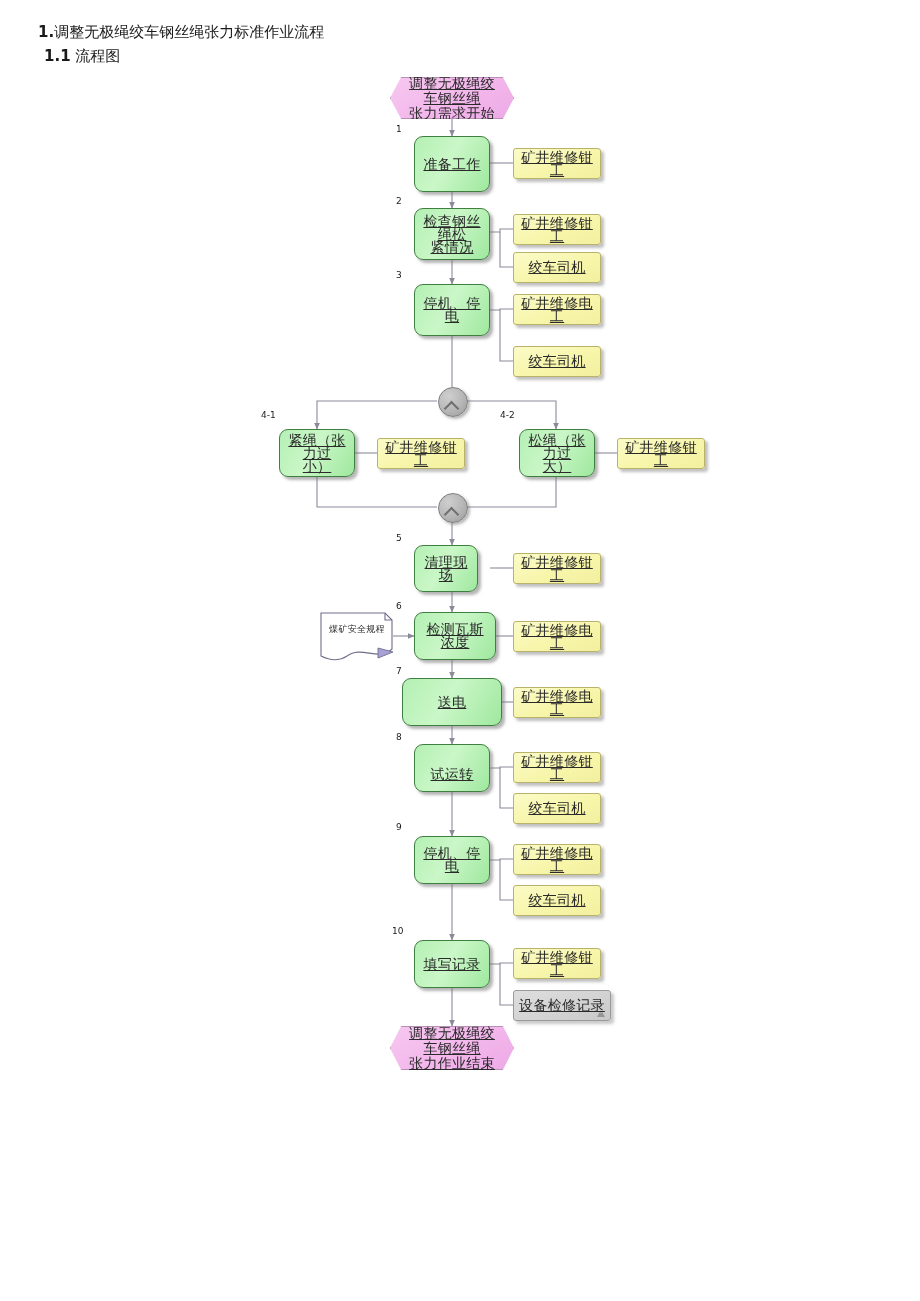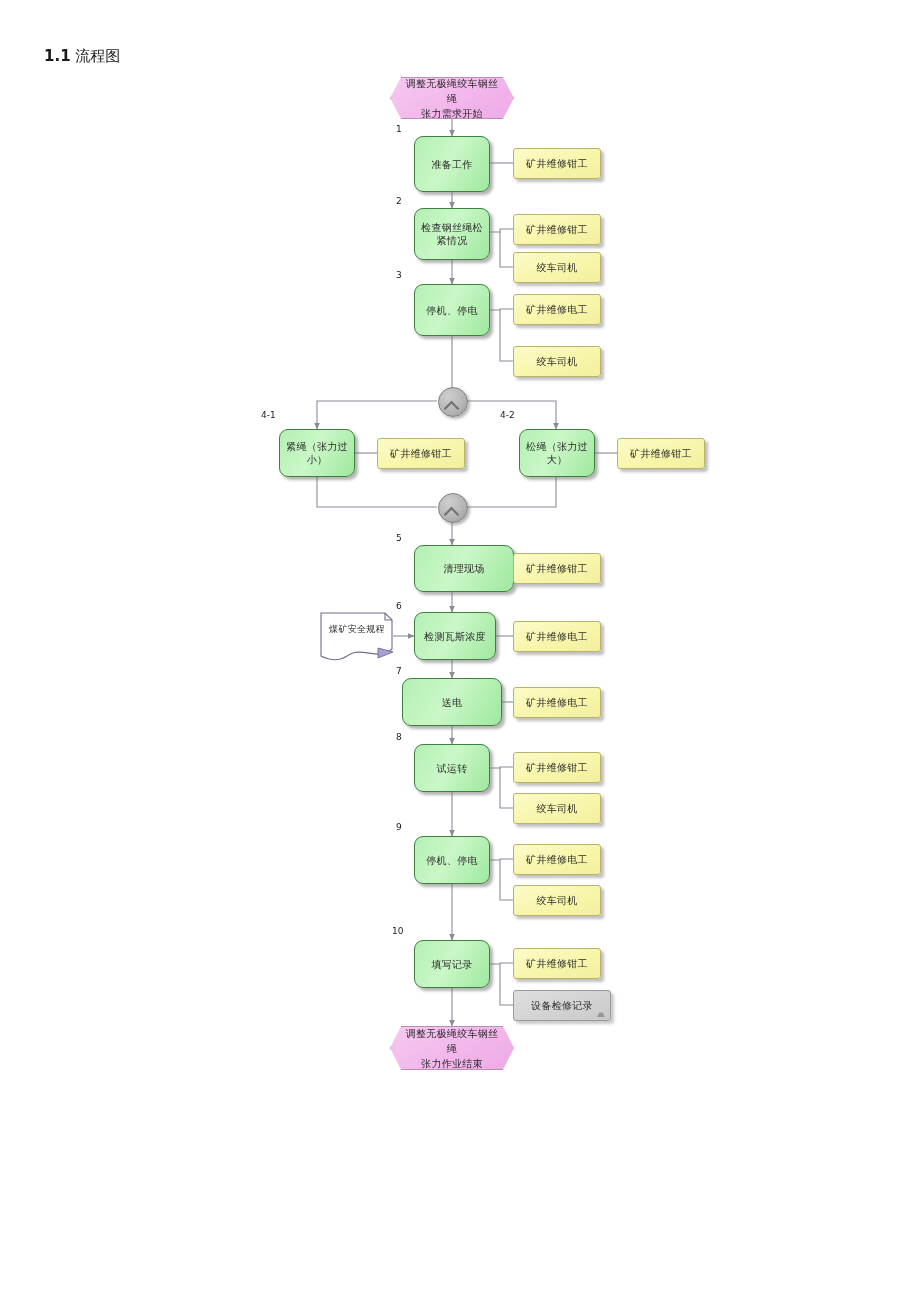--- a/index.html
+++ b/index.html
@@ -41,24 +41,25 @@
   }
 
   
   .node {
     position: absolute;
     box-sizing: border-box;
     display: flex;
     align-items: center;
     justify-content: center;
     text-align: center;
-    font-size: 10px;
+    font-size: 14px;
     line-height: 13px;
     color: #2a2a2a;
     letter-spacing: .3px;
+    text-decoration: underline;
   }
 
   
   .proc {
     border: 1.3px solid #3f7f3f;
     border-radius: 9px;
     background: linear-gradient(120deg, #b4f0b4 0%, #caf7c7 45%, #9fe89f 100%);
     box-shadow: 3px 3px 3px rgba(120,120,120,.55);
     padding: 10px 5px;
   }
@@ -147,20 +148,23 @@
     line-height: 10px;
     color: #1a1a1a;
     font-family: "DejaVu Sans", "Liberation Sans", sans-serif;
   }
 </style>
 </head>
 <body>
 
 <div id="page">
 
+  <div class="heading" id="title-main">
+    <span class="hnum">1.</span><span>调整无极绳绞车钢丝绳张力标准作业流程</span>
+  </div>
   <div class="heading" id="title-sub">
     <span class="hnum">1.1</span>&nbsp;<span>流程图</span>
   </div>
 
   <svg id="wires" viewBox="0 0 920 1301">
     <defs>
       <marker id="ah" markerWidth="7" markerHeight="7" refX="5.6" refY="3" orient="auto">
         <path d="M0,0.4 L6,3 L0,5.6 z" fill="#8a8a99"></path>
       </marker>
     </defs>
@@ -294,21 +298,21 @@
       <div>大）</div>
     </div>
   </div>
   <div class="node role" style="left:617px; top:438px; width:88px; height:31px;">
     <span>矿井维修钳工</span>
   </div>
 
   <div class="junction" style="left:438px; top:493px;"></div>
 
   <div class="stepnum" style="left:396px; top:533px;">5</div>
-  <div class="node proc" style="left:414px; top:545px; width:100px; height:47px;">
+  <div class="node proc" style="left:414px; top:545px; width:64px; height:47px;">
     <span>清理现场</span>
   </div>
   <div class="node role" style="left:513px; top:553px; width:88px; height:31px;">
     <span>矿井维修钳工</span>
   </div>
 
   <div class="stepnum" style="left:396px; top:601px;">6</div>
 
   <div class="docshape" style="left:320px; top:612px; width:74px; height:50px;text-align:center;">
     <svg width="74" height="50" viewBox="0 0 74 50" style="position:absolute;left:0;top:0;">
@@ -328,21 +332,21 @@
 
   <div class="stepnum" style="left:396px; top:666px;">7</div>
   <div class="node proc" style="left:402px; top:678px; width:100px; height:48px;">
     <span>送电</span>
   </div>
   <div class="node role" style="left:513px; top:687px; width:88px; height:31px;">
     <span>矿井维修电工</span>
   </div>
 
   <div class="stepnum" style="left:396px; top:732px;">8</div>
-  <div class="node proc" style="left:414px; top:744px; width:76px; height:48px;">
+  <div class="node proc" style="left:414px; top:744px; width:76px; height:48px;align-items:flex-end;">
     <span>试运转</span>
   </div>
   <div class="node role" style="left:513px; top:752px; width:88px; height:31px;">
     <span>矿井维修钳工</span>
   </div>
   <div class="node role" style="left:513px; top:793px; width:88px; height:31px;">
     <span>绞车司机</span>
   </div>
 
   <div class="stepnum" style="left:396px; top:822px;">9</div>

